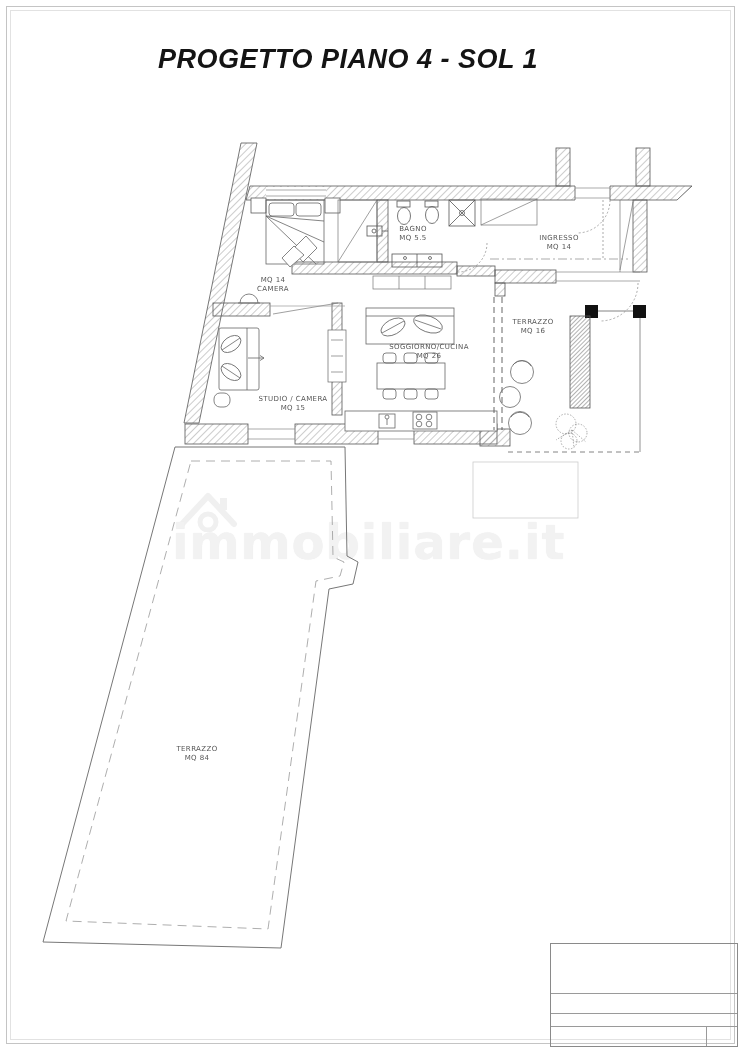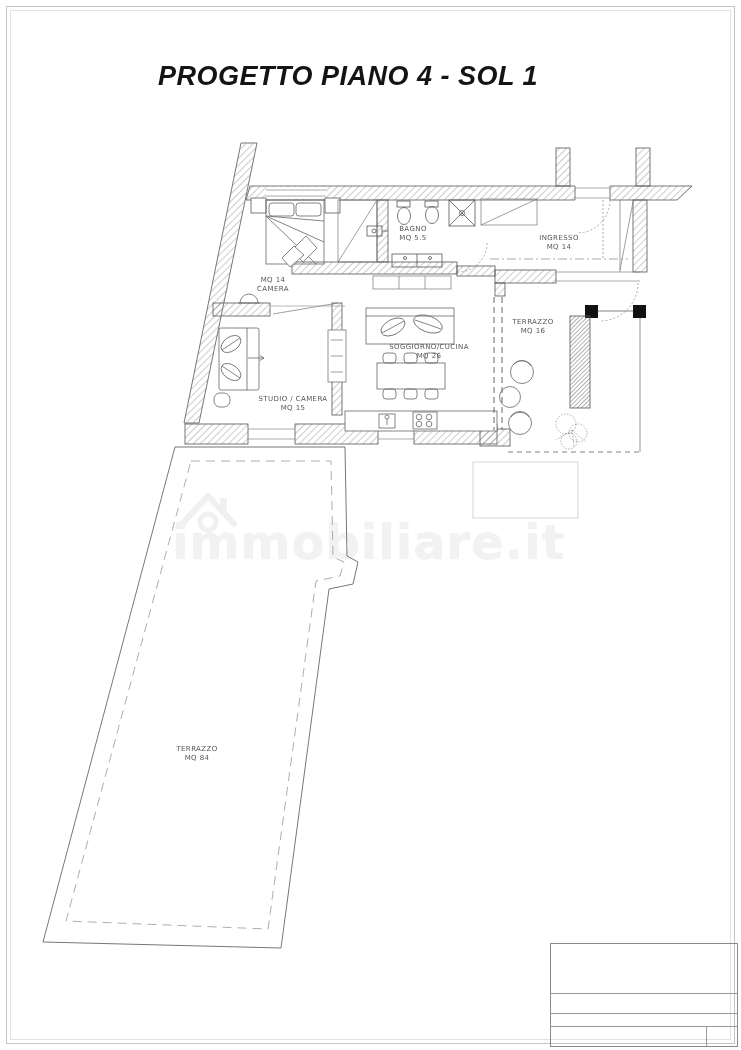--- a/index.html
+++ b/index.html
@@ -2,21 +2,21 @@
 <html><head>
 <meta charset="utf-8">
 <style>
   html,body{margin:0;padding:0;background:#fff;}
   .page{position:relative;width:741px;height:1050px;background:#fff;overflow:hidden;
         font-family:"DejaVu Sans",sans-serif;}
   .frame-outer{position:absolute;left:6px;top:6px;width:727px;height:1036px;
         border:1px solid #c4c4c4;pointer-events:none;}
   .frame-inner{position:absolute;left:10px;top:10px;width:719px;height:1028px;
         border:1px solid #e2e2e2;pointer-events:none;}
-  .plan-title{position:absolute;left:158px;top:61px;width:425px;
+  .plan-title{position:absolute;left:158px;top:44px;width:425px;
         font-family:"Liberation Sans",sans-serif;font-size:27px;font-weight:bold;
         font-style:italic;letter-spacing:.5px;color:#141414;white-space:nowrap;}
   .watermark{position:absolute;left:162px;top:490px;width:440px;height:92px;z-index:0;margin-left:8px;}
   .watermark .wm-text{position:absolute;left:2px;top:24px;
         font-family:"DejaVu Sans",sans-serif;font-weight:bold;font-size:48px;
         letter-spacing:1px;color:#f2f2f2;text-shadow:0 0 1px #ebebeb;white-space:nowrap;}
   .watermark svg{position:absolute;left:6px;top:-4px;}
   .plan-svg{position:absolute;left:0;top:0;z-index:1;}
   .title-block{position:absolute;left:550px;top:943px;width:186px;height:102px;
         border:1px solid #8a8a8a;background:transparent;z-index:2;}

